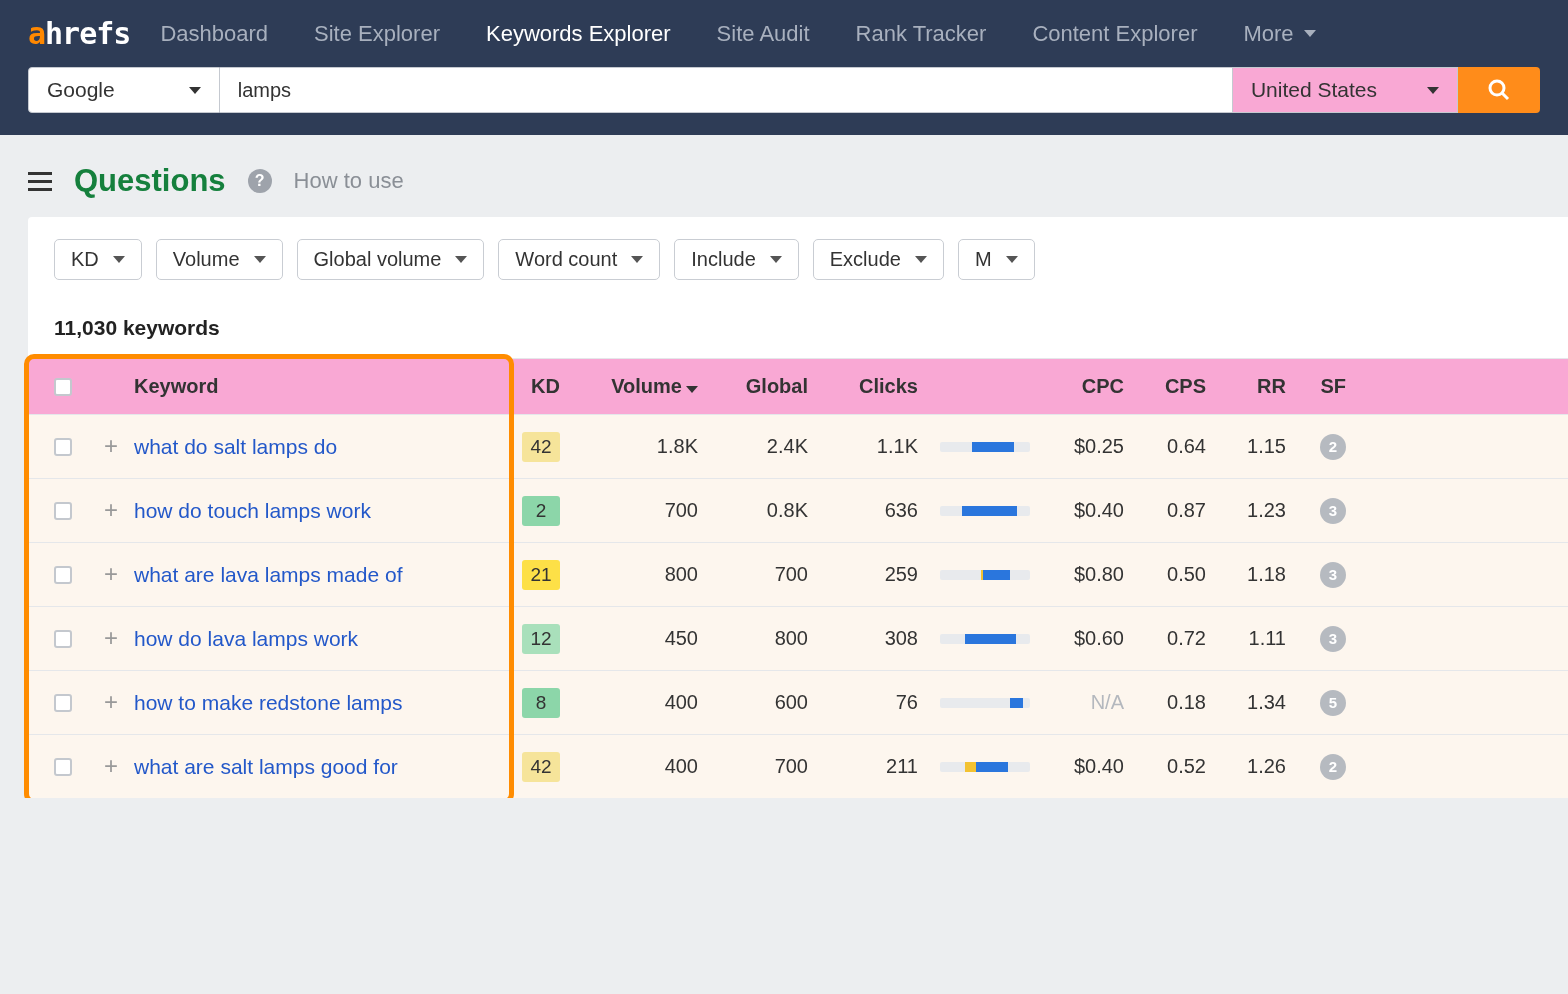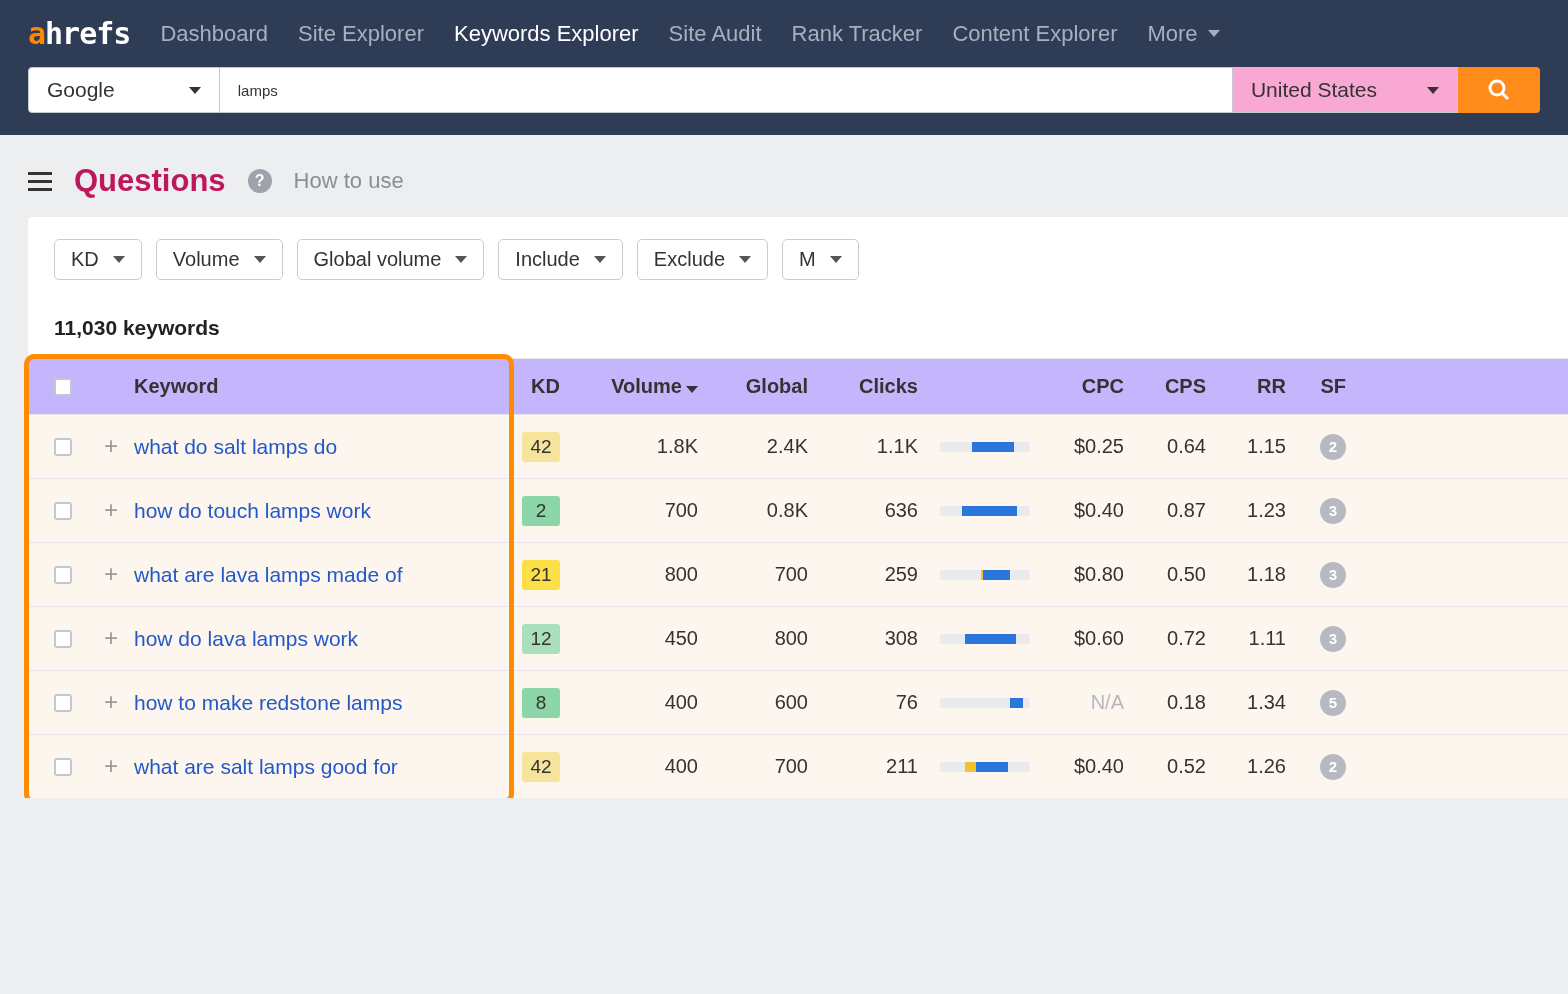--- a/index.html
+++ b/index.html
@@ -10,43 +10,43 @@
   .logo { display: flex; align-items: baseline; font-family: monospace; font-weight: bold; font-size: 30px; letter-spacing: -1px; }
   .logo .a { color: #ff8800; }
   .logo .rest { color: #fff; }
   .nav-item { color: #a8b0be; font-size: 22px; font-weight: 500; cursor: pointer; display:flex; align-items:center; gap:6px;}
   .nav-item.active { color: #fff; }
   .caret-down { width:0; height:0; border-left:6px solid transparent; border-right:6px solid transparent; border-top:7px solid currentColor; display:inline-block; margin-left:4px; }
 
   
   .search-row { background: #2e3c56; padding: 0 28px 22px 28px; display:flex; gap:0; }
   .select-box { background:#fff; border:1px solid #c5c9d0; border-radius:4px 0 0 4px; padding:10px 18px; display:flex; align-items:center; gap:70px; font-size:21px; cursor:pointer; }
-  .search-input { flex:1; background:#fff; border:1px solid #c5c9d0; border-left:none; border-right:none; padding:10px 18px; font-size:15px; color:#333; }
+  .search-input { flex:1; background:#fff; border:1px solid #c5c9d0; border-left:none; border-right:none; padding:10px 18px; font-size:20px; color:#333; }
   .country-box { background:#f9a8d4; border:1px solid #c5c9d0; padding:10px 18px; display:flex; align-items:center; gap:46px; font-size:21px; cursor:pointer; }
   .search-btn { background:#ff8c1a; border:none; border-radius:0 4px 4px 0; width:82px; display:flex; align-items:center; justify-content:center; cursor:pointer; }
   .search-btn svg { stroke:#fff; }
 
   
   .section-head { display:flex; align-items:center; gap:22px; padding:28px 28px 18px 28px; }
   .burger { cursor:pointer; }
   .burger div { width:24px; height:3px; background:#333; margin:5px 0; }
-  .section-title { font-size:31px; font-weight:700; color:#be185d; }
+  .section-title { font-size:31px; font-weight:700; color:#15803d; }
   .help-circle { width:24px; height:24px; border-radius:50%; background:#9ea3ab; color:#fff; display:flex; align-items:center; justify-content:center; font-size:16px; font-weight:bold; }
   .how-to { color:#8a8f96; font-size:22px; }
 
   
   .card { background:#fff; margin: 0 0 0 28px; border-radius:4px 0 0 0; }
   .filters-row { display:flex; gap:14px; padding:22px 26px; flex-wrap:wrap; overflow:hidden;}
   .filter-pill { border:1px solid #c9cdd3; border-radius:5px; padding:8px 16px; display:flex; align-items:center; gap:10px; font-size:20px; color:#333; cursor:pointer; white-space:nowrap;}
   .count-line { padding: 14px 26px 18px; font-size:21px; font-weight:700; color:#222; }
 
   
   .tbl { width:100%; }
   .row { display:flex; align-items:center; border-top:1px solid #e5e7ea; padding:0; min-height:64px; }
-  .row.header { background:#c4b5fd; font-weight:700; min-height:56px; }
+  .row.header { background:#f9a8d4; font-weight:700; min-height:56px; }
   .row.highlight { background:#fdf6ee; }
   .col-check { width:60px; padding-left:26px; display:flex; align-items:center; }
   .col-plus { width:46px; display:flex; align-items:center; justify-content:center; }
   .col-kw { flex:0 0 358px; padding:14px 8px 14px 0; }
   .col-kd { width:86px; text-align:right; padding-right:18px;}
   .col-vol { width:140px; text-align:right; padding-right:20px;}
   .col-global { width:110px; text-align:right; padding-right:20px;}
   .col-clicks { width:112px; text-align:right; padding-right:22px;}
   .col-bar { width:106px; padding-right:16px;}
   .col-cpc { width:92px; text-align:right; padding-right:14px;}
@@ -69,21 +69,21 @@
   .tbl-wrap { position:relative; }
 </style>
 </head>
 <body>
 
 <div class="topnav">
   <div class="logo">
     <span class="a">a</span>
       <span class="rest">hrefs</span>
   </div>
-  <div id="nav-items" style="display:flex; gap:30px; align-items:center;">
+  <div id="nav-items" style="display:flex; gap:46px; align-items:center;">
       <div class="nav-item">Dashboard</div>
       <div class="nav-item">Site Explorer</div>
       <div class="nav-item active">Keywords Explorer</div>
       <div class="nav-item">Site Audit</div>
       <div class="nav-item">Rank Tracker</div>
       <div class="nav-item">Content Explorer</div>
       <div class="nav-item">More<span class="caret-down"></span></div>
     </div>
 </div>
 
@@ -121,20 +121,24 @@
       <div class="filter-pill">
         <span>KD</span>
         <span class="caret-down" style="border-top-color: rgb(85, 85, 85);"></span>
       </div>
       <div class="filter-pill">
         <span>Volume</span>
         <span class="caret-down" style="border-top-color: rgb(85, 85, 85);"></span>
       </div>
       <div class="filter-pill">
         <span>Global volume</span>
+        <span class="caret-down" style="border-top-color: rgb(85, 85, 85);"></span>
+      </div>
+      <div class="filter-pill">
+        <span>Word count</span>
         <span class="caret-down" style="border-top-color: rgb(85, 85, 85);"></span>
       </div>
       <div class="filter-pill">
         <span>Include</span>
         <span class="caret-down" style="border-top-color: rgb(85, 85, 85);"></span>
       </div>
       <div class="filter-pill">
         <span>Exclude</span>
         <span class="caret-down" style="border-top-color: rgb(85, 85, 85);"></span>
       </div>

